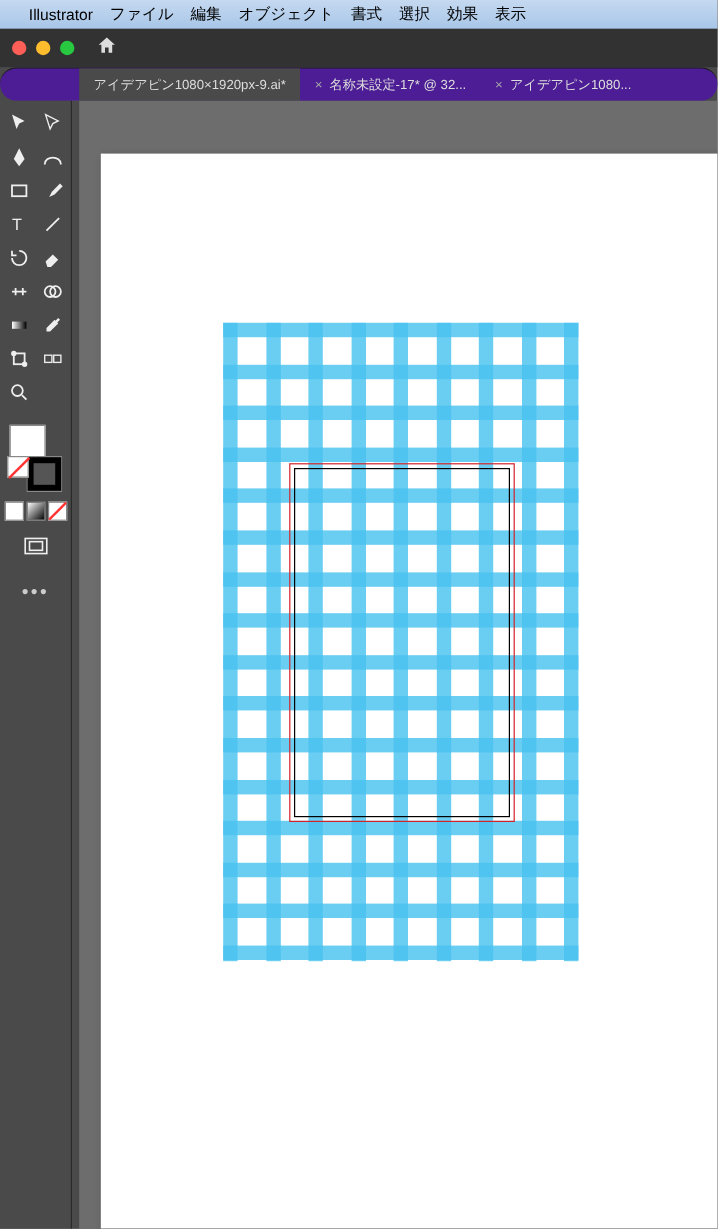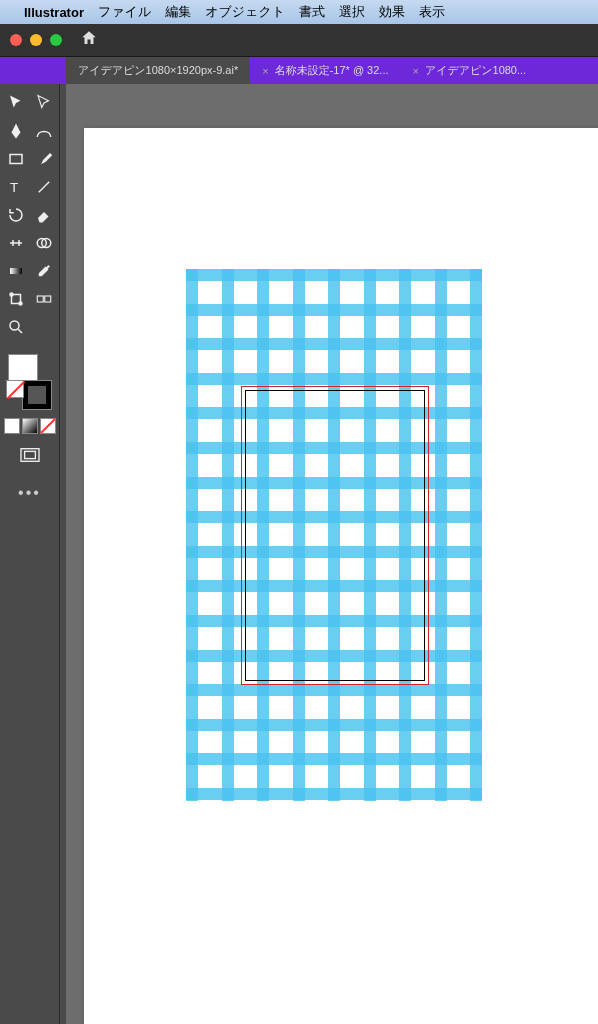--- a/index.html
+++ b/index.html
@@ -1,33 +1,33 @@
 <!DOCTYPE html>
 <html><head>
 <meta charset="utf-8">
 <style>
 * { margin: 0; padding: 0; box-sizing: border-box; font-family: -apple-system, "Helvetica Neue", sans-serif; }
 body { width: 598px; height: 1024px; background: #4a4a4a; overflow: hidden; }
 
 
 .menubar { height: 24px; background: linear-gradient(#c5d9f0, #a8c6e8); display: flex; align-items: center; padding: 0 10px; font-size: 13px; color: #000; gap: 14px; }
 .menubar .apple { font-size: 14px; }
-.menubar .app-name { font-weight: bold; }
+.menubar .app-name { font-weight: normal; }
 .menubar span { cursor: default; }
 
 
 .window-bar { height: 32px; background: #323232; display: flex; align-items: center; padding: 0 10px; gap: 8px; }
 .traffic-light { width: 12px; height: 12px; border-radius: 50%; }
 .tl-red { background: #ff5f57; }
 .tl-yellow { background: #ffbd2e; }
 .tl-green { background: #28c940; }
 .home-icon { margin-left: 10px; color: #ccc; font-size: 16px; }
 
 
-.doc-tabs { height: 28px; background: #6d28d9; display: flex; align-items: center; padding-left: 66px; font-size: 11px; color: #ddd; border-top: 1px solid #1a1a1a; }
+.doc-tabs { height: 28px; background: #4c1d95; display: flex; align-items: center; padding-left: 66px; font-size: 11px; color: #ddd; border-top: 1px solid #1a1a1a; border-radius: 14px; }
 .doc-tab { padding: 0 12px; height: 100%; display: flex; align-items: center; gap: 6px; }
 .doc-tab.active { background: #4a4a4a; }
 .doc-tab .close { color: #aaa; }
 
 
 .main { display: flex; height: calc(1024px - 24px - 32px - 28px); }
 
 
 .tool-panel { width: 60px; background: #4a4a4a; border-right: 1px solid #2a2a2a; display: flex; flex-direction: column; align-items: center; padding-top: 6px; }
 .tool-grid { display: grid; grid-template-columns: 26px 26px; gap: 2px; }

